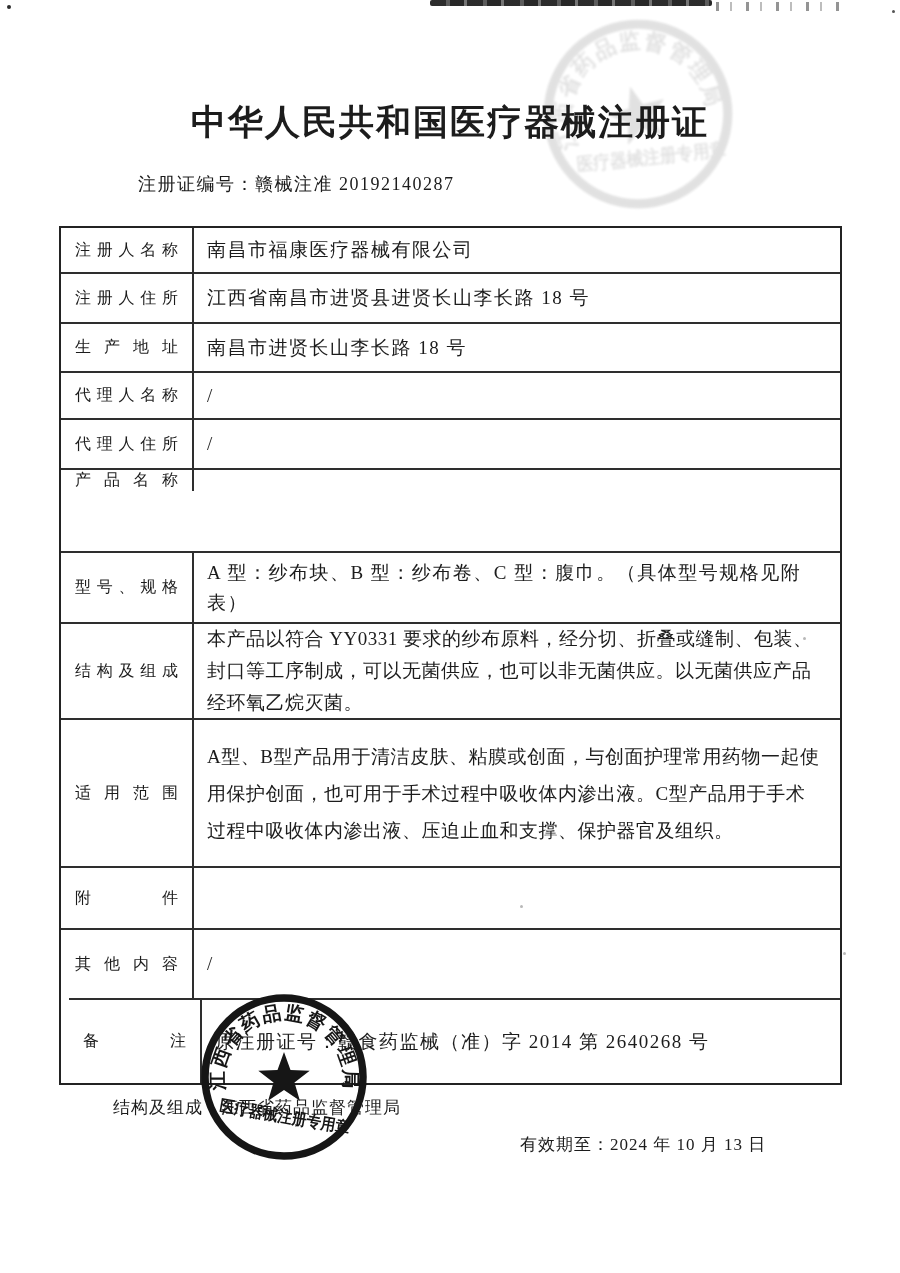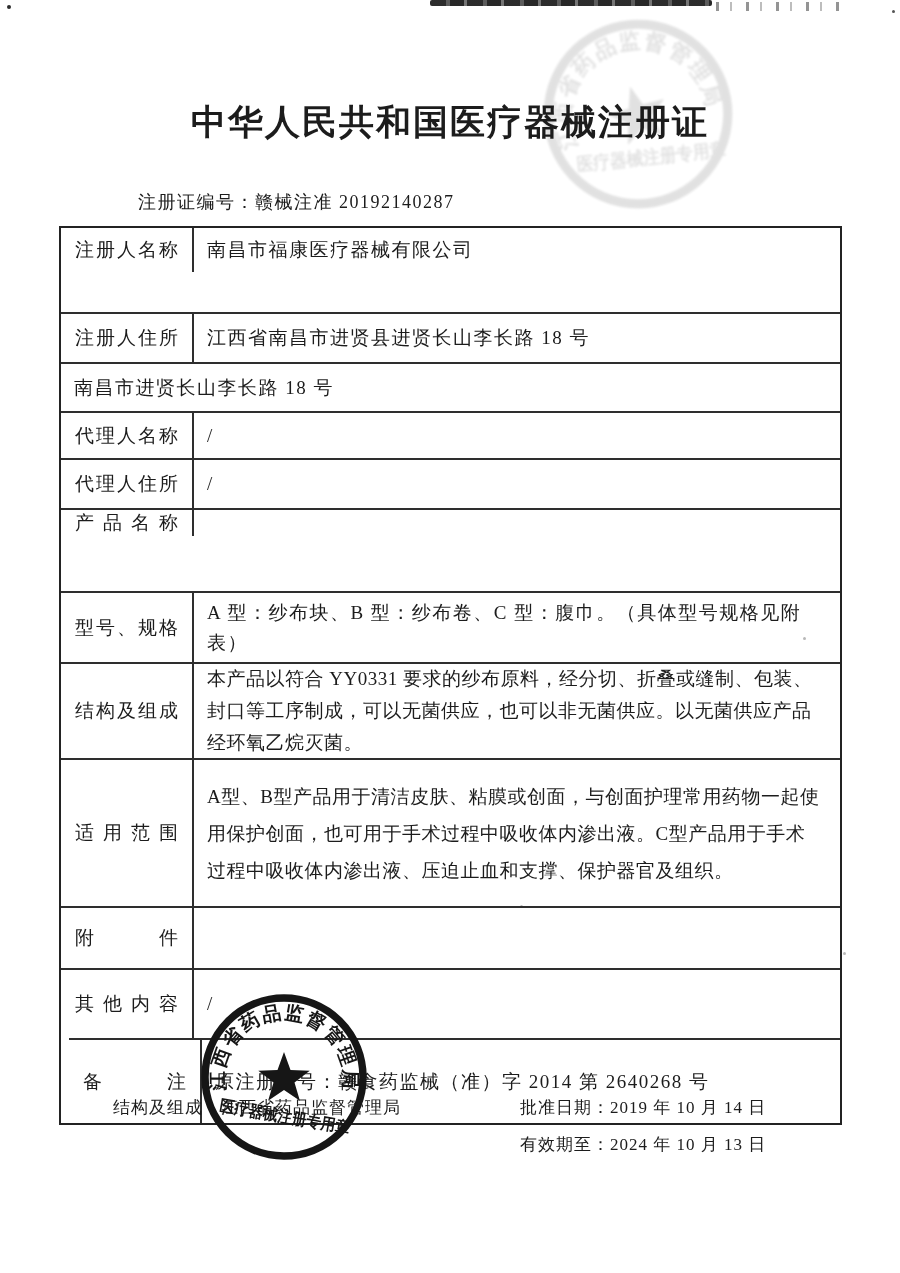--- a/index.html
+++ b/index.html
@@ -27,44 +27,44 @@
   .dot { position: absolute; background: #2b2b2b; border-radius: 50%; }
   .speck { position: absolute; background: #9a9a9a; border-radius: 50%; width: 3px; height: 3px; opacity: .7; }
 
   
   .title {
     position: absolute; top: 101px; left: 0; width: 100%;
     text-align: center; font-size: 35px; font-weight: bold;
     letter-spacing: 2px; line-height: 44px;
   }
   .regline {
-    position: absolute; top: 190px; left: 138px;
+    position: absolute; top: 172px; left: 138px;
     font-size: 18px; letter-spacing: 1.5px;
   }
 
   
   .doc-table {
     position: absolute; top: 226px; left: 59px; width: 783px;
     border: 2px solid #232323;
     box-sizing: border-box;
   }
   .row { display: flex; border-top: 2px solid #2e2e2e; }
   .row:first-child { border-top: none; }
   .cell { box-sizing: border-box; display: flex; align-items: center; }
   .label {
     width: 133px; border-right: 2px solid #2e2e2e;
     padding: 0 14px; flex-shrink: 0;
   }
   .label span {
-    width: 100%; font-size: 19px;
+    width: 100%; font-size: 16px;
     text-align: justify; text-align-last: justify;
   }
   .value { flex: 1; padding: 2px 16px 2px 13px; }
   .value span { width: 100%; font-size: 19px; letter-spacing: 1.5px; line-height: 30px; }
-  .r0 { height: 44px; } .r1 { height: 48px; margin-top: 40px; } .r2 { height: 47px; }
+  .r0 { height: 44px; } .r1 { height: 48px; } .r2 { height: 47px; }
   .r3 { height: 45px; } .r4 { height: 48px; } .r5 { height: 81px; flex-direction: column; }
   .r6 { height: 69px; } .r7 { height: 94px; } .r8 { height: 146px; }
   .r9 { height: 60px; gap: 28px; } .r10 { height: 68px; } .r11 { height: 83px; margin-left: 8px; }
   .r7 .value span { line-height: 32px; letter-spacing: 0.5px; font-family: Liberation Serif, serif; }
   .r8 .value span { line-height: 37px; letter-spacing: 0.5px; }
 
   
   .foot { position: absolute; font-size: 17px; letter-spacing: 1px; }
   .approval { top: 1096px; left: 113px; }
   .date1 { top: 1096px; left: 520px; }
@@ -122,20 +122,23 @@
     </div>
     <div class="row r1">
       <div class="cell label">
           <span>注册人住所</span>
         </div>
       <div class="cell value">
           <span>江西省南昌市进贤县进贤长山李长路 18 号</span>
         </div>
     </div>
     <div class="row r2">
+      <div class="cell label">
+          <span>生产地址</span>
+        </div>
       <div class="cell value">
           <span>南昌市进贤长山李长路 18 号</span>
         </div>
     </div>
     <div class="row r3">
       <div class="cell label">
           <span>代理人名称</span>
         </div>
       <div class="cell value">
           <span>/</span>
@@ -196,23 +199,20 @@
           <span>备　注</span>
         </div>
       <div class="cell value">
           <span>原注册证号：赣食药监械（准）字 2014 第 2640268 号</span>
         </div>
     </div>
   </div>
 
   <div class="foot approval">
     <span>结构及组成：</span><span>江西省药品监督管理局</span>
-  </div>
-  <div class="foot date1">
-    <span>批准日期：</span><span>2019 年 10 月 14 日</span>
   </div>
   <div class="foot date2">
     <span>有效期至：</span><span>2024 年 10 月 13 日</span>
   </div>
 
   <div class="seal">
     <svg viewBox="0 0 176 176">
       <circle cx="88" cy="88" r="79" fill="none" stroke="#161616" stroke-width="7.5"></circle>
       <polygon fill="#161616" points="88,63 94.5,81.1 113.7,81.7 98.5,93.4 103.9,111.8 88,101 72.1,111.8 77.5,93.4 62.3,81.7 81.5,81.1"></polygon>
       <path id="sealArc" d="M 31.6 110.5 A 60 60 0 1 1 144.4 110.5" fill="none"></path>

